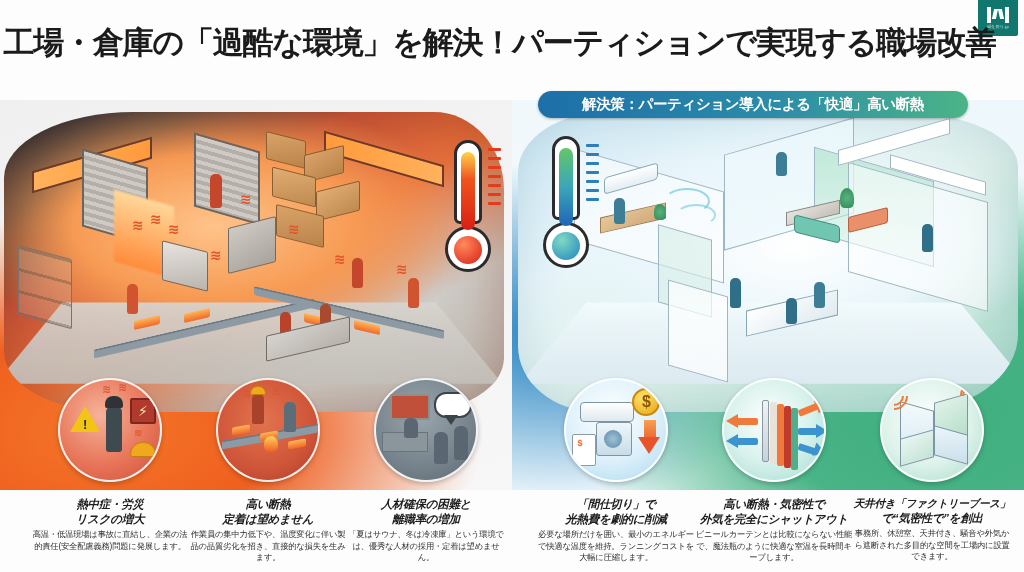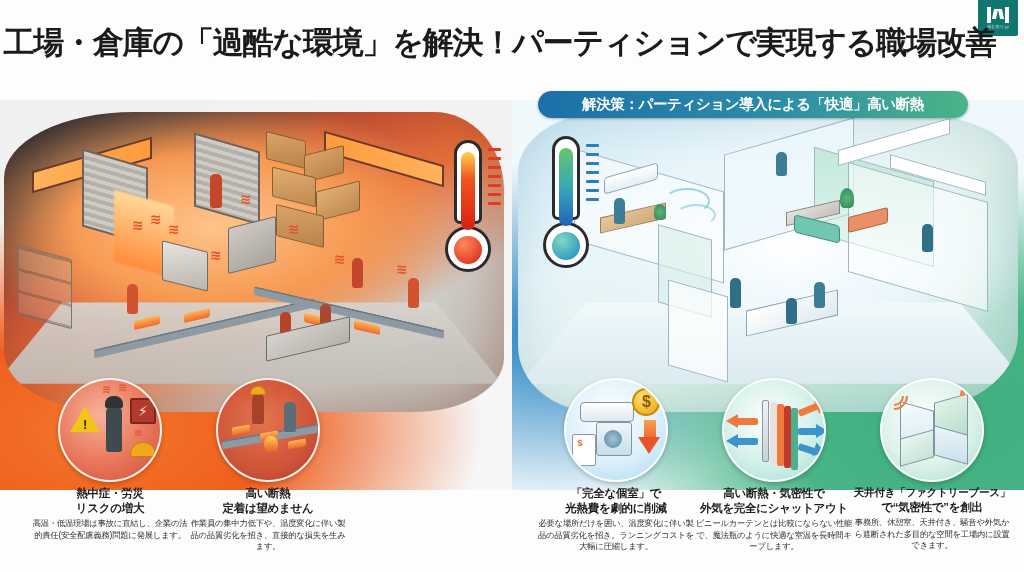--- a/index.html
+++ b/index.html
@@ -121,22 +121,22 @@
 
   
   .cards { position: absolute; top: 378px; left: 0; width: 1024px; height: 194px; }
   .card { position: absolute; width: 164px; text-align: center; }
   .card .circle {
     width: 104px; height: 104px; border-radius: 50%; margin: 0 auto;
     position: relative; overflow: hidden; border: 2px solid rgba(255,255,255,.9);
     box-shadow: 0 2px 5px rgba(0,0,0,.22);
   }
   .card .heading {
-    margin-top: 4px; font-size: 11.5px; font-weight: 700; color: #1d1d1d;
-    line-height: 1.28; letter-spacing: -.3px;
+    margin-top: 15px; font-size: 11.5px; font-weight: 700; color: #1d1d1d;
+    line-height: 1.28; letter-spacing: -.3px; font-style: italic;
   }
   .card .body-text {
     margin-top: 3px; font-size: 8.3px; color: #2e2e2e; line-height: 1.36;
     letter-spacing: -.2px; padding: 0 2px;
   }
 
   
   .c1 { background: radial-gradient(circle at 40% 35%, #f6b39a 0%, #e8765a 55%, #cf4e3a 100%); }
   .c2 { background: radial-gradient(circle at 45% 40%, #e2744f 0%, #cf5538 60%, #a83d2c 100%); }
   .c3 { background: radial-gradient(circle at 45% 35%, #9aa6ad 0%, #77838c 60%, #5d686f 100%); }
@@ -362,37 +362,52 @@
         <div class="heatwave" style="left:54px;top:6px;font-size:11px;">≋</div>
         <div class="mini" style="left:46px;top:56px;width:14px;height:16px;background:linear-gradient(180deg,#ffd05a,#ef5f24);border-radius:50% 50% 40% 40%;"></div>
       </div>
       <div class="heading">
         <div>高い断熱</div>
         <div>定着は望めません</div>
       </div>
       <div class="body-text">作業員の集中力低下や、温度変化に伴い製品の品質劣化を招き、直接的な損失を生みます。</div>
     </div>
 
+    <div class="card" style="left:344px;">
+      <div class="circle c3">
+        <div class="mini" style="left:14px;top:14px;width:40px;height:26px;background:#c0503a;border:2px solid #8e8e8e;"></div>
+        <div class="mini speech" style="left:58px;top:12px;"></div>
+        <div class="mini" style="left:6px;top:52px;width:46px;height:20px;background:#8a959c;border:1.5px solid #6a747b;"></div>
+        <div class="mini person-fig" style="left:28px;top:38px;height:20px;"></div>
+        <div class="mini person-fig" style="left:58px;top:52px;height:32px;"></div>
+        <div class="mini person-fig" style="left:78px;top:46px;height:34px;"></div>
+      </div>
+      <div class="heading">
+        <div>人材確保の困難と</div>
+        <div>離職率の増加</div>
+      </div>
+      <div class="body-text">「夏はサウナ、冬は冷凍庫」という環境では、優秀な人材の採用・定着は望めません。</div>
+    </div>
 
     <div class="card" style="left:534px;">
       <div class="circle c4">
         <div class="mini ac-unit" style="left:14px;top:22px;"></div>
         <div class="mini" style="left:30px;top:42px;width:36px;height:34px;background:linear-gradient(180deg,#eef6fa,#c8dce8);border:1.5px solid #7d96a5;border-radius:3px;"></div>
         <div class="mini" style="left:38px;top:50px;width:18px;height:18px;border-radius:50%;background:radial-gradient(circle,#9fc3d8,#5d88a5);"></div>
         <div class="mini coin" style="left:66px;top:8px;"></div>
         <div class="mini down-stem" style="left:78px;top:40px;"></div>
         <div class="mini down-arrow" style="left:72px;top:57px;"></div>
         <div class="mini doc" style="left:6px;top:54px;"></div>
         <div class="mini" style="left:9px;top:58px;width:10px;font-size:9px;color:#ef6a2a;font-weight:700;">$</div>
       </div>
       <div class="heading">
-        <div>「完全な個室」で</div>
+        <div>「間仕切り」で</div>
         <div>光熱費を劇的に削減</div>
       </div>
-      <div class="body-text">必要な場所だけを囲い、温度変化に伴い製品の品質劣化を招き。ランニングコストを大幅に圧縮します。</div>
+      <div class="body-text">必要な場所だけを囲い、最小のエネルギーで快適な温度を維持。ランニングコストを大幅に圧縮します。</div>
     </div>
 
     <div class="card" style="left:692px;">
       <div class="circle c5">
         <div class="mini panel-layer" style="left:38px;top:20px;background:linear-gradient(180deg,#eef3f6,#c6d2d9);border:1px solid #8a979f;"></div>
         <div class="mini panel-layer" style="left:46px;top:22px;background:#e8e2da;"></div>
         <div class="mini panel-layer" style="left:53px;top:24px;background:#ef7a3c;"></div>
         <div class="mini panel-layer" style="left:60px;top:26px;background:#c03b2b;"></div>
         <div class="mini panel-layer" style="left:67px;top:28px;background:#4fae8b;"></div>
         <div class="arr-stem-o" style="left:8px;top:38px;width:26px;"></div>

